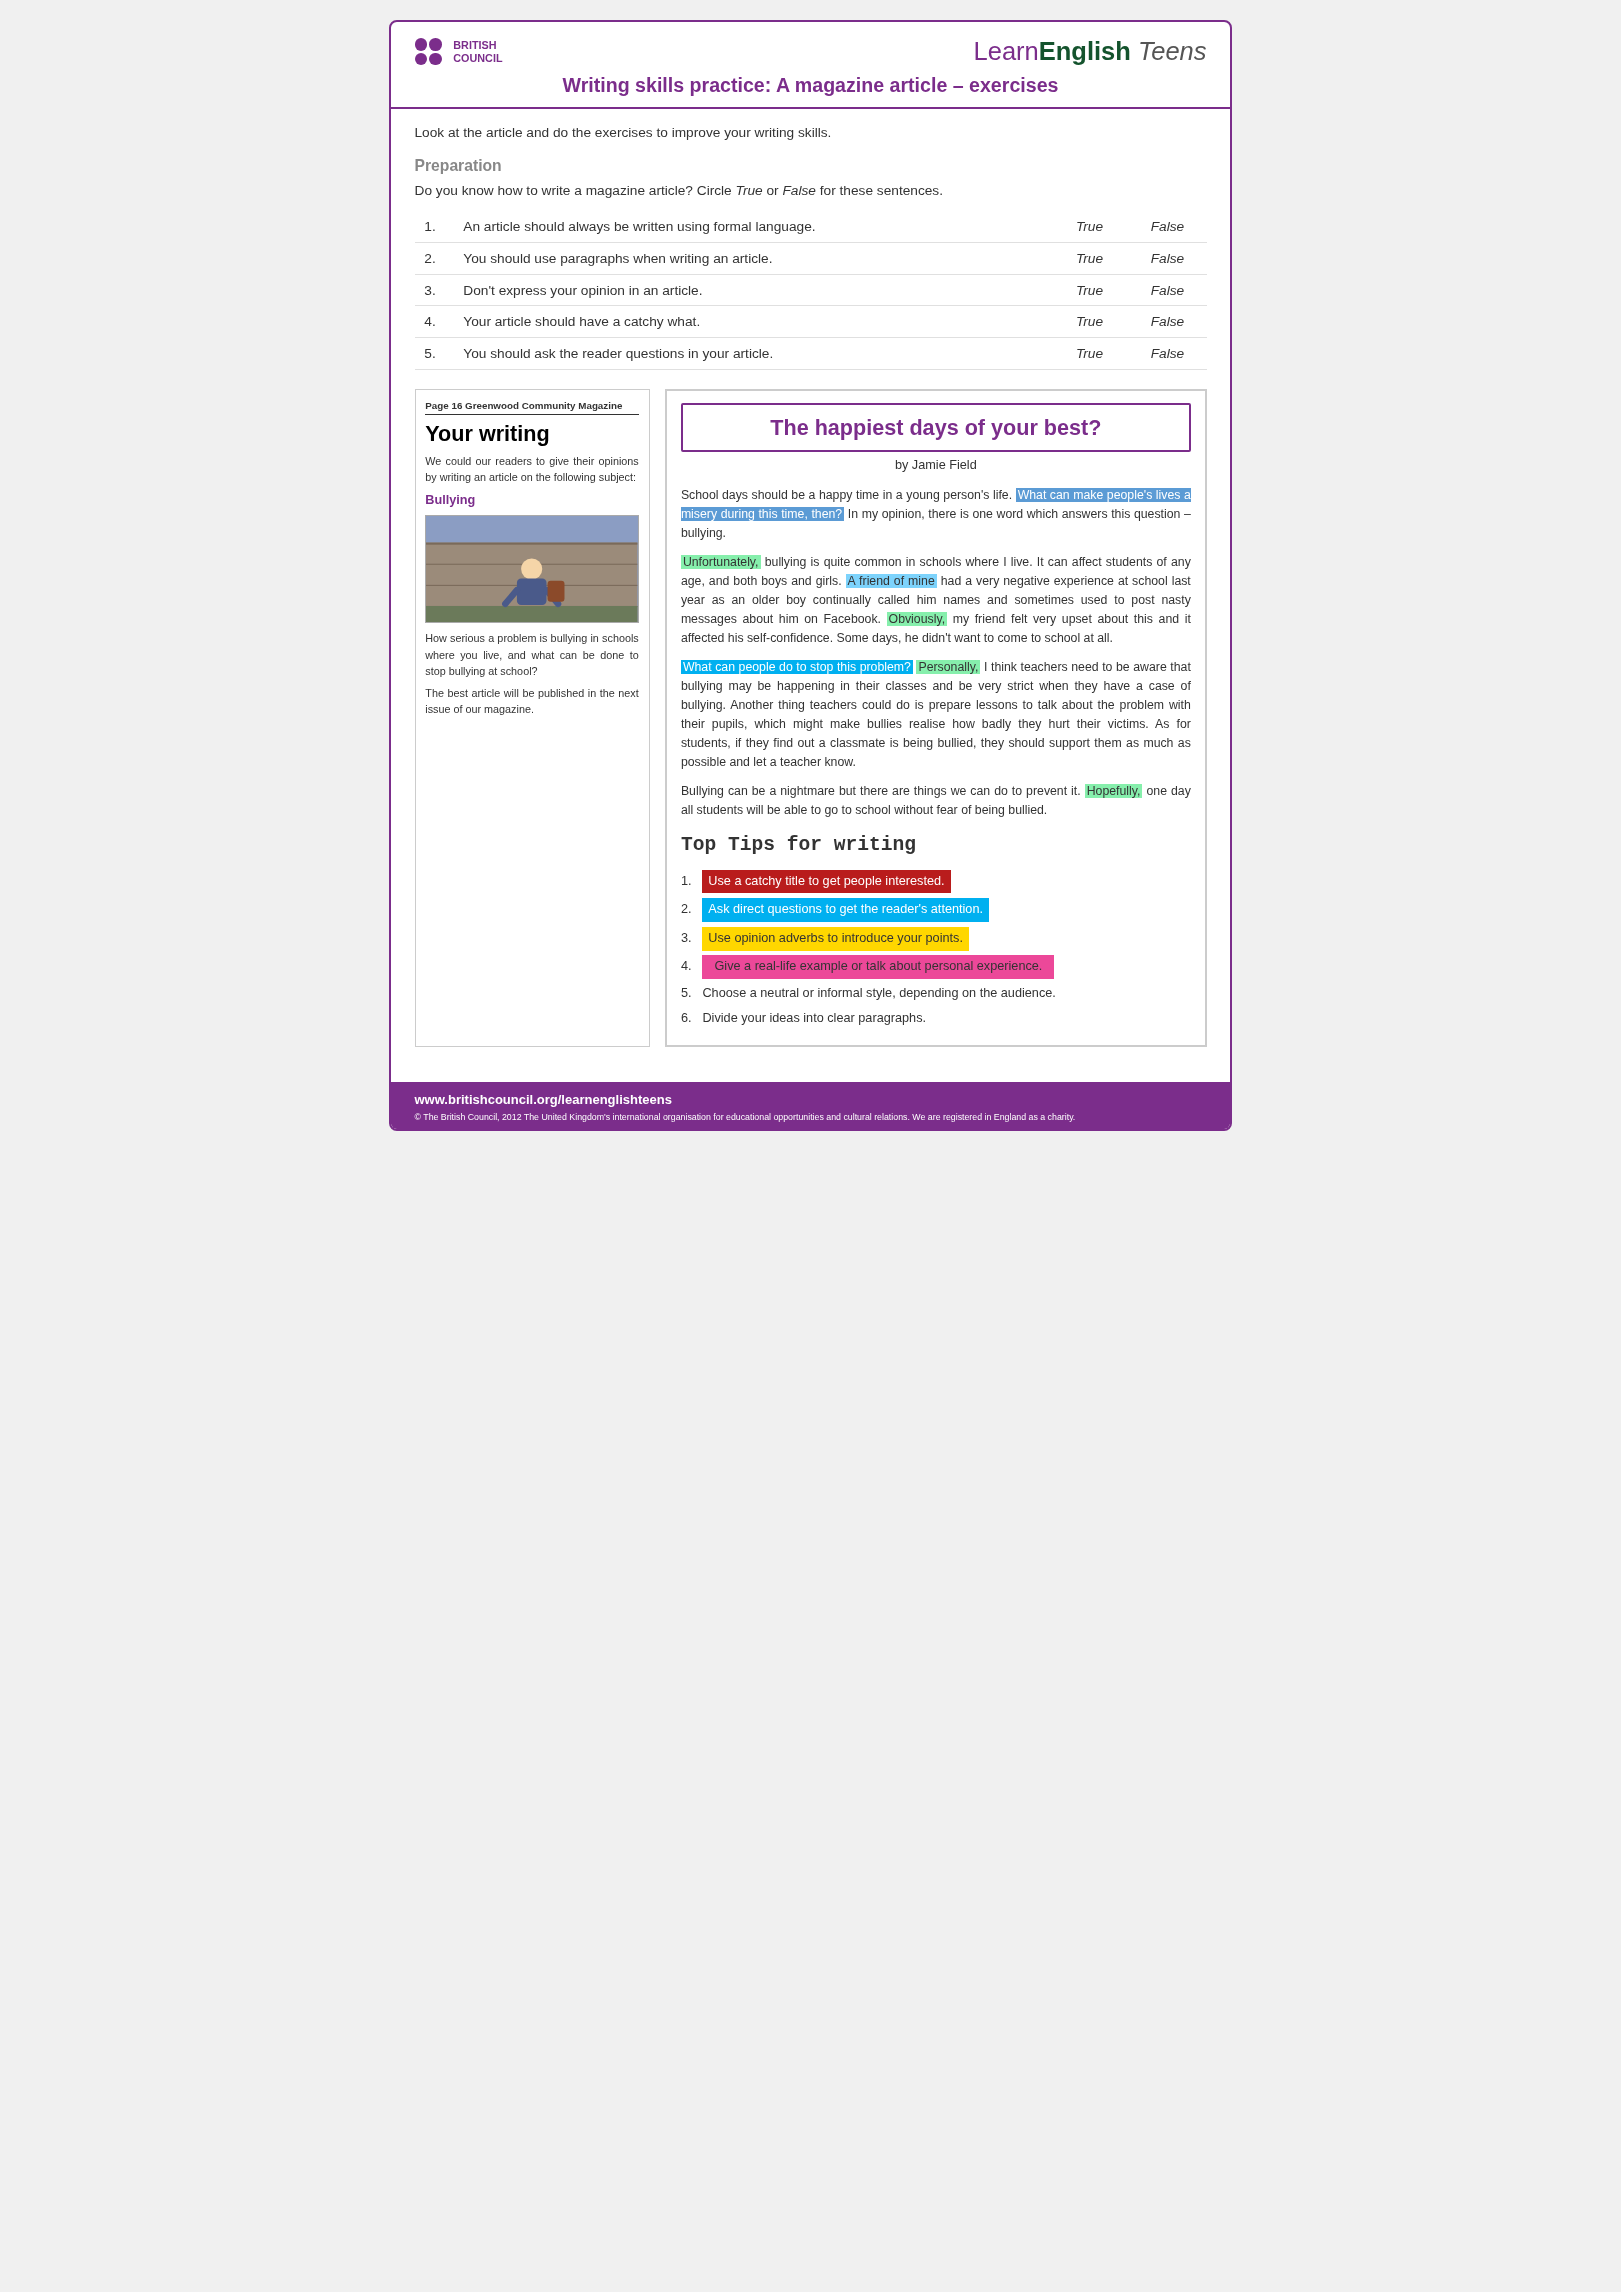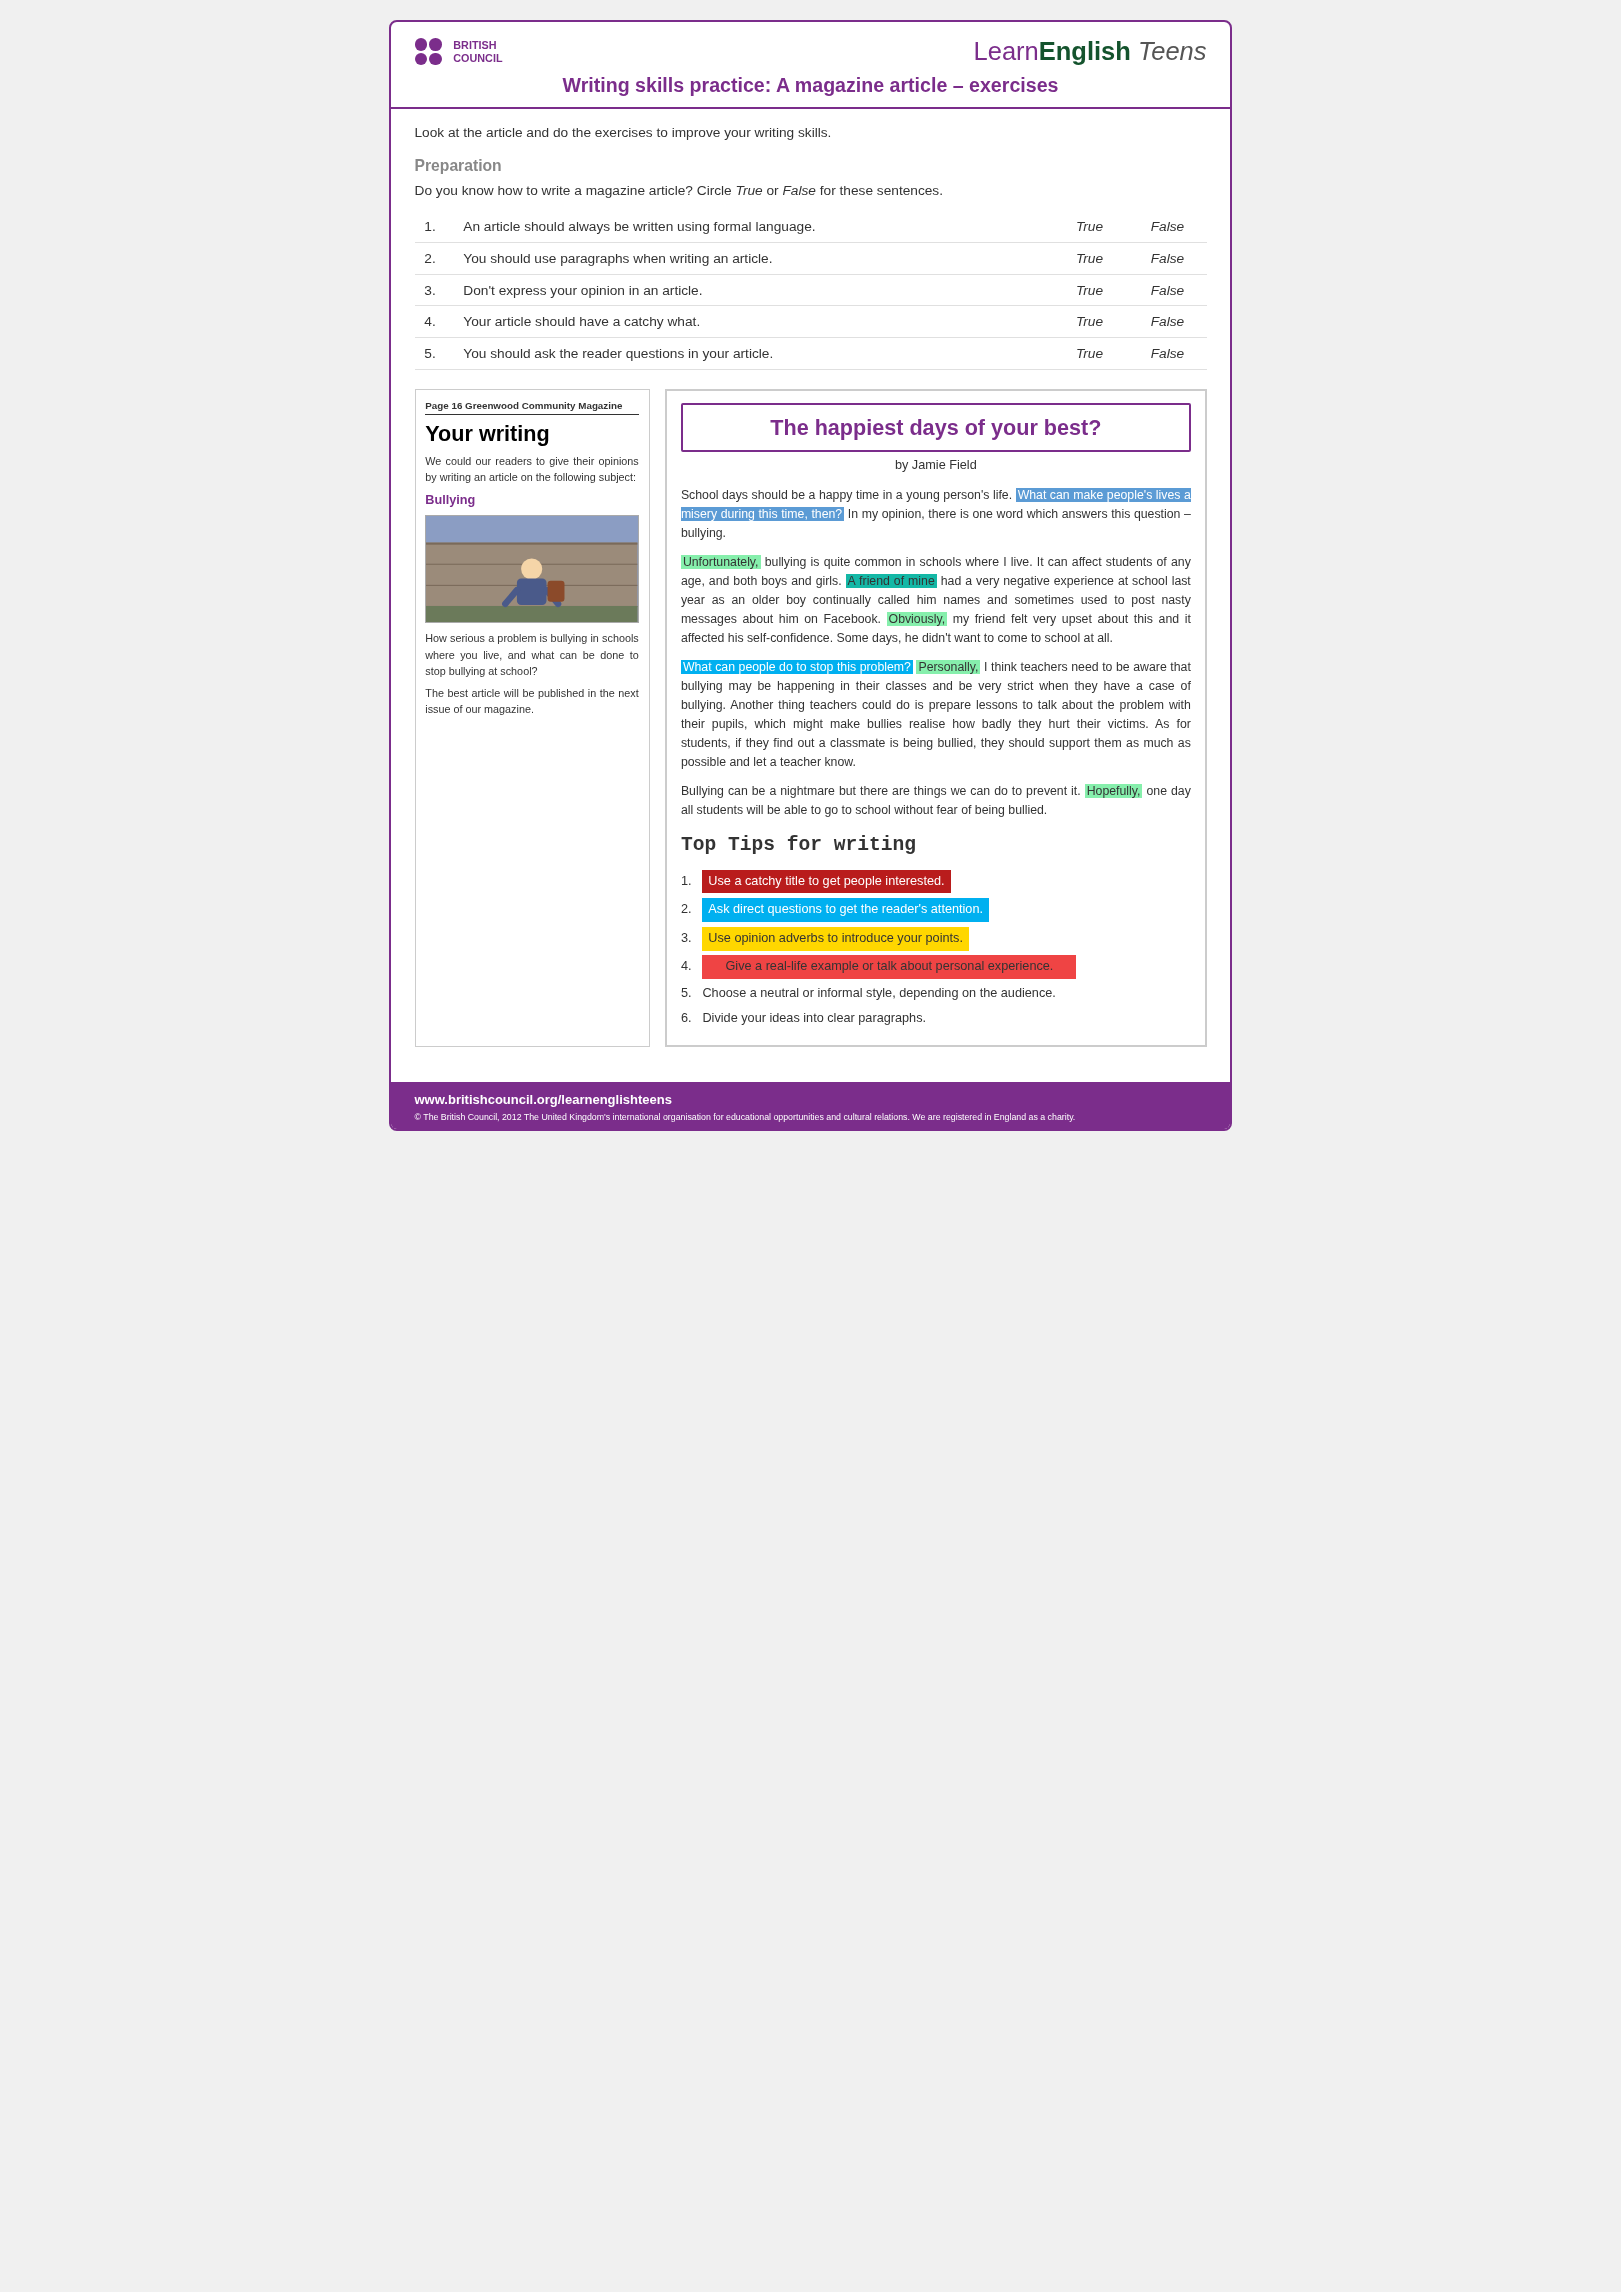--- a/index.html
+++ b/index.html
@@ -208,21 +208,21 @@
       background: #5B9BD5;
       color: #fff;
       padding: 0 2px;
     }
     .highlight-yellow {
       background: #86efac;
       color: #333;
       padding: 0 2px;
     }
     .highlight-orange {
-      background: #14b8a6;
+      background: #7dd3fc;
       color: #333;
       padding: 0 2px;
     }
     .highlight-cyan {
       background: #00B0F0;
       color: #fff;
       padding: 0 2px;
     }
     .top-tips {
       margin-top: 9.8px;
@@ -259,23 +259,23 @@
       background: #00B0F0;
       color: #fff;
       padding: 2px 5.9px;
     }
     .tip-text-yellow {
       background: #FFD700;
       color: #333;
       padding: 2px 5.9px;
     }
     .tip-text-pink {
-      background: #ef4444;
-      color: #333;
-      padding: 2px 23px;
+      background: #ec4899;
+      color: #333;
+      padding: 2px 12px;
     }
     .tip-text-plain {
       color: #333;
     }
     .footer {
       background: #7b2d8b;
       color: #fff;
       padding: 9.8px 23.5px 5.9px 23.5px;
     }
     .footer-url {

